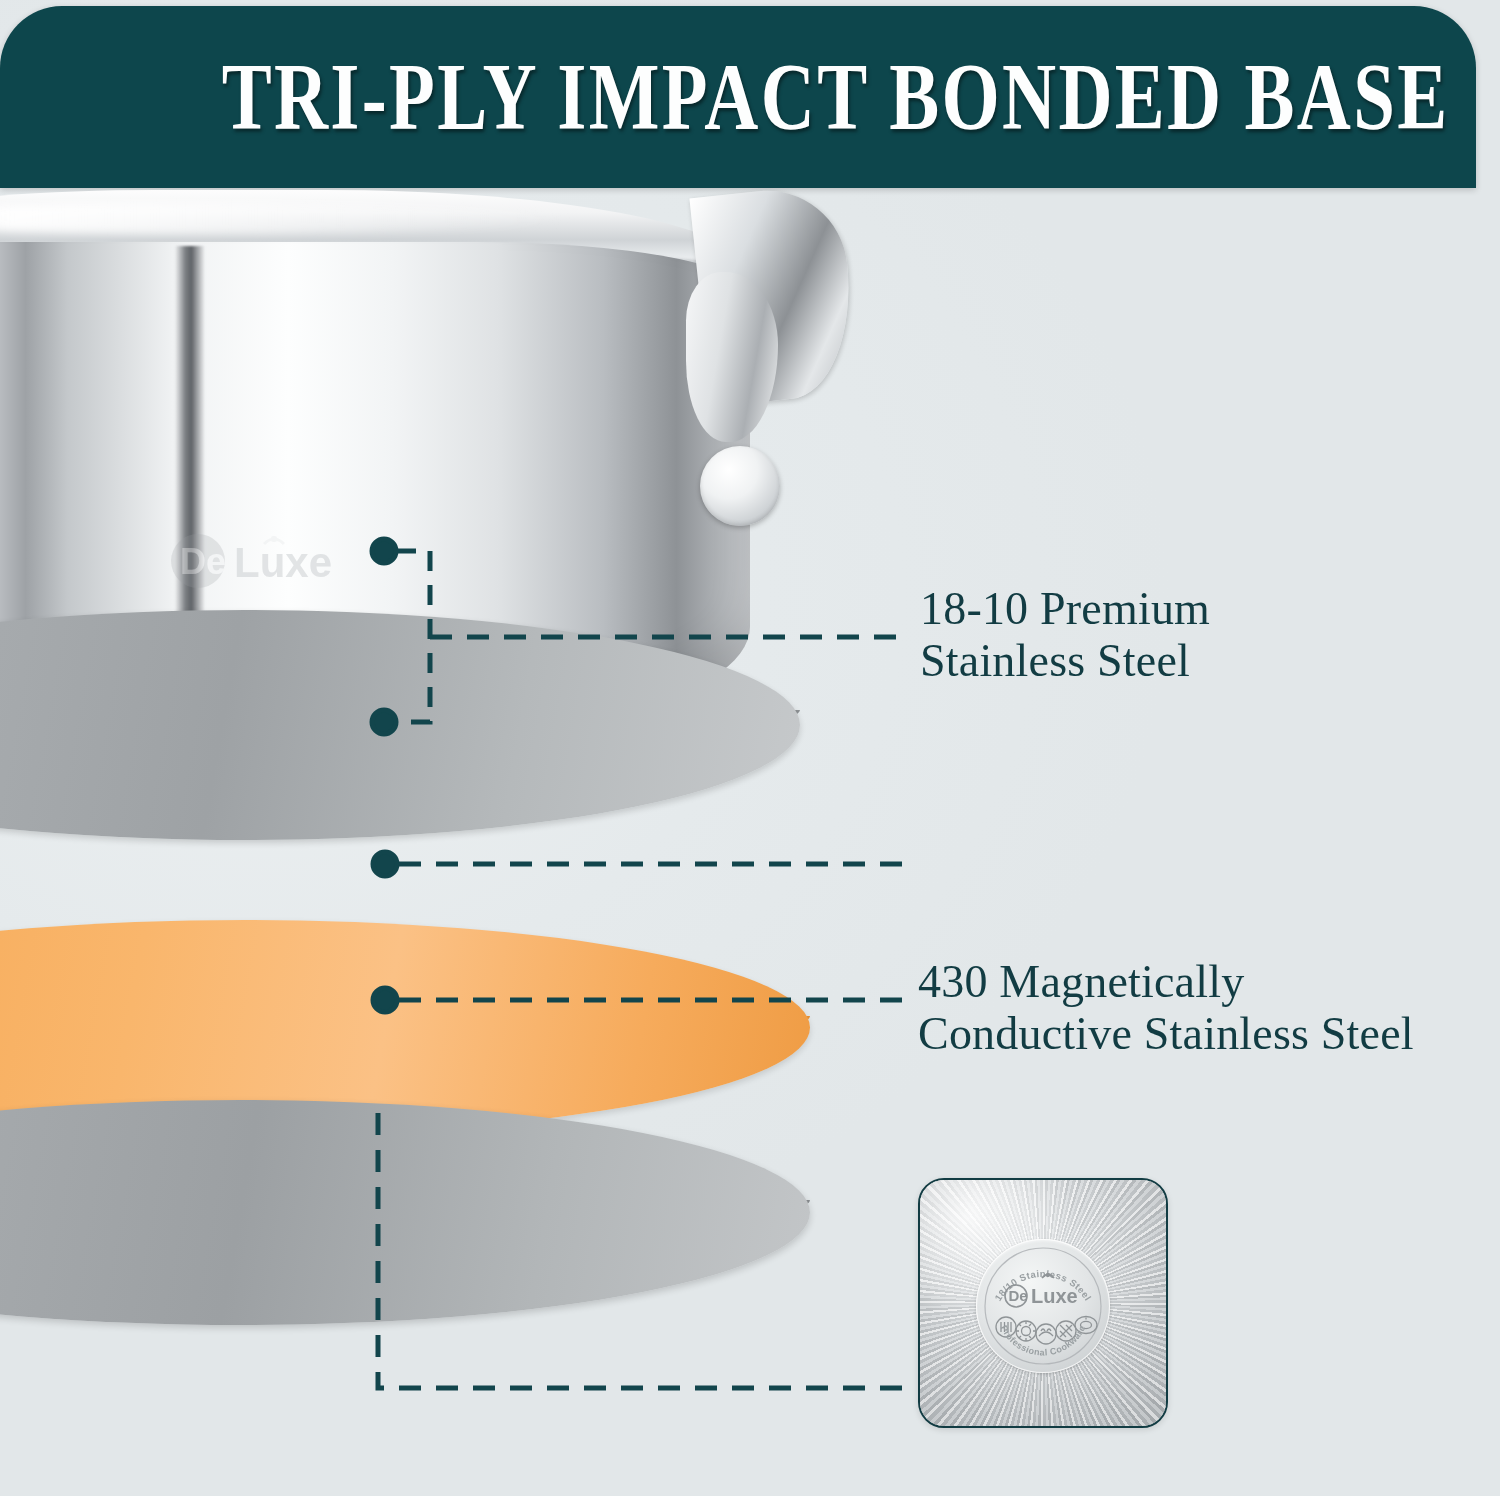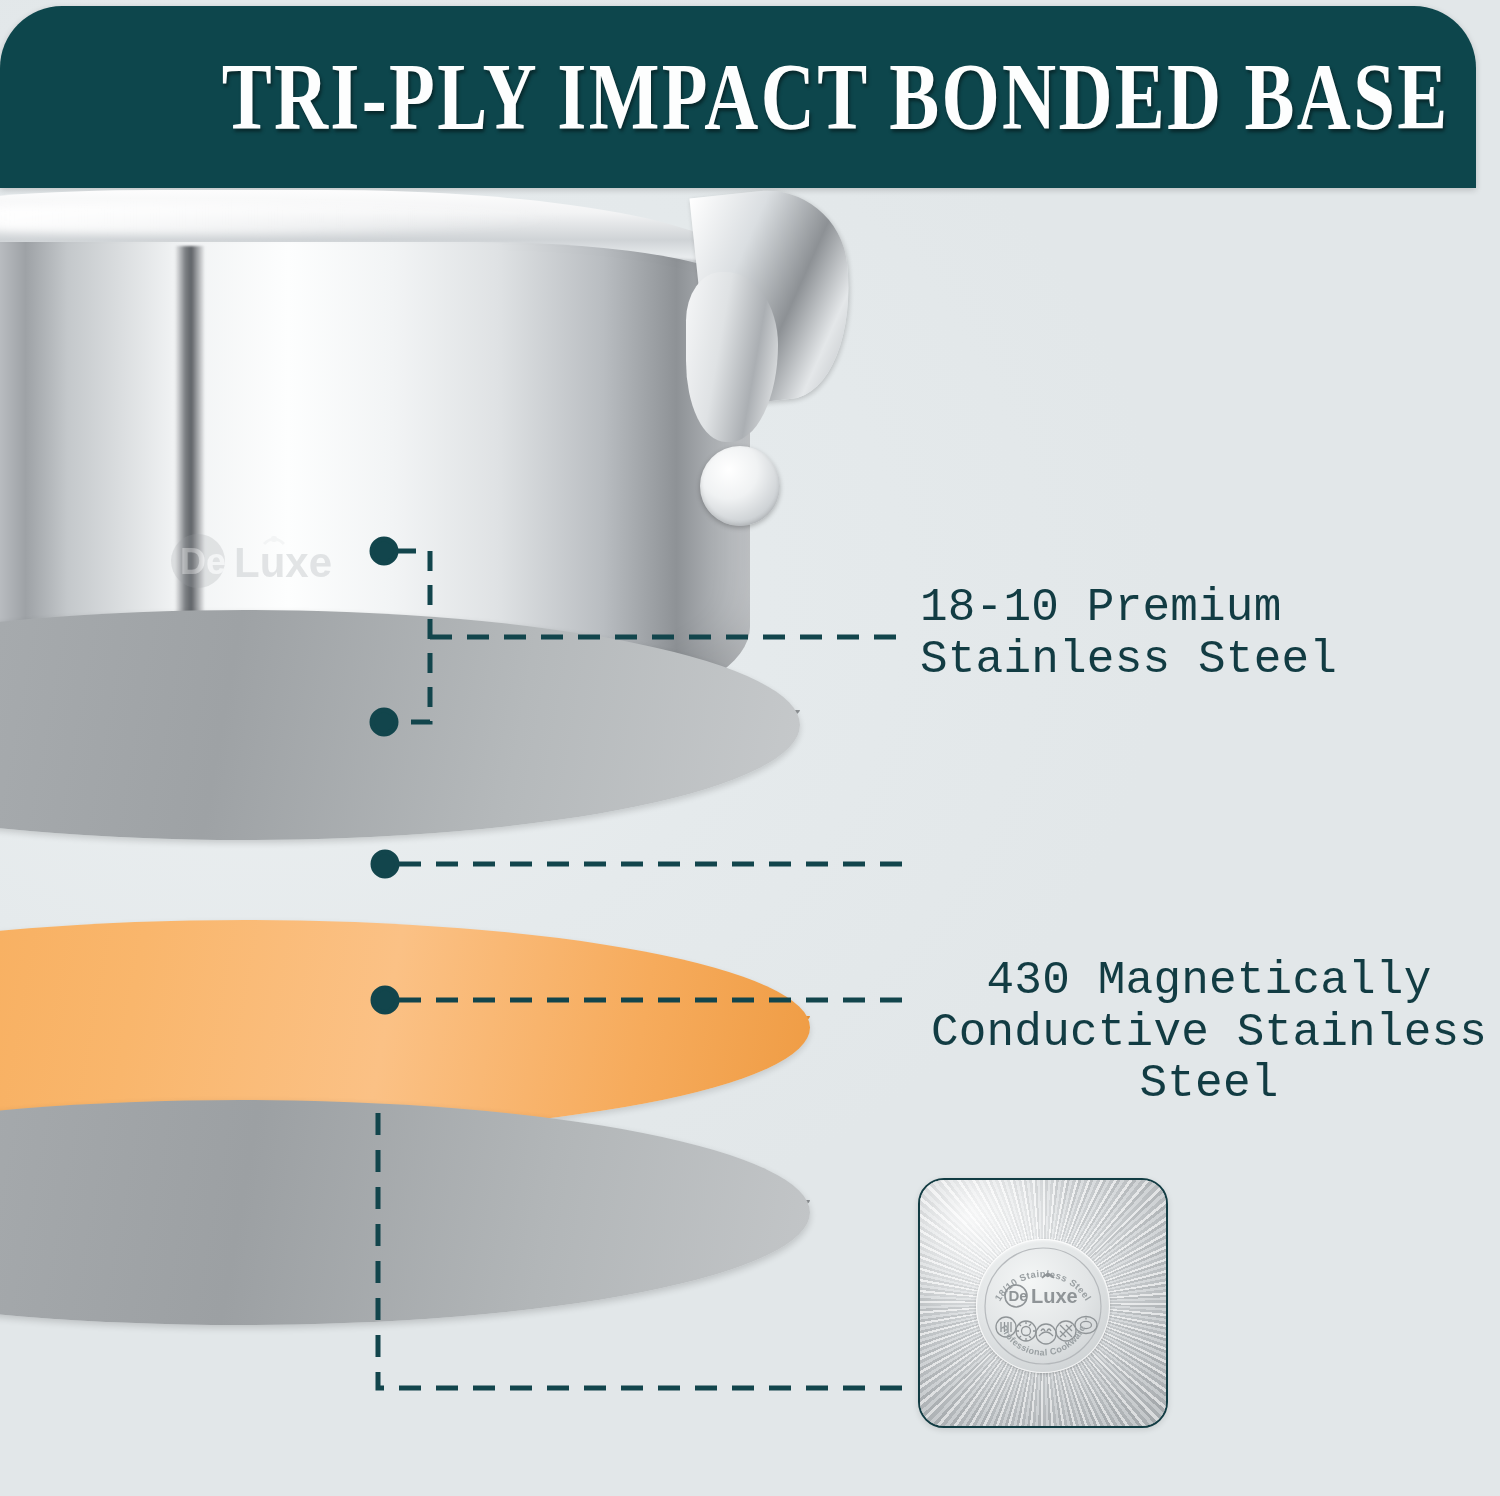--- a/index.html
+++ b/index.html
@@ -165,29 +165,29 @@
     background:linear-gradient(180deg,#8a8e91 0%,#7a7e81 55%,#6a6e71 100%);
   }
 
   
   #leaders { position:absolute; inset:0; pointer-events:none; }
 
   
   .layer-label {
     position:absolute;
     color:#123c43;
-    font-family:Liberation Mono, monospace;
+    font-family:Liberation Serif, serif;
     font-size:46px;
     line-height:1.12;
     letter-spacing:.2px;
     white-space:pre-line;
   }
   #label-steel-top { left:920px; top:583px; }
   #label-aluminum  { left:918px; top:833px; }
-  #label-steel-bot { left:918px; top:956px;text-align:center; }
+  #label-steel-bot { left:918px; top:956px; }
 
   
   #base-thumbnail {
     position:absolute;
     left:918px; top:1178px; width:250px; height:250px;
     border:2px solid #123c43;
     border-radius:26px;
     overflow:hidden;
     background:#c9ccce;
     box-shadow:0 2px 6px rgba(0,0,0,.12);

